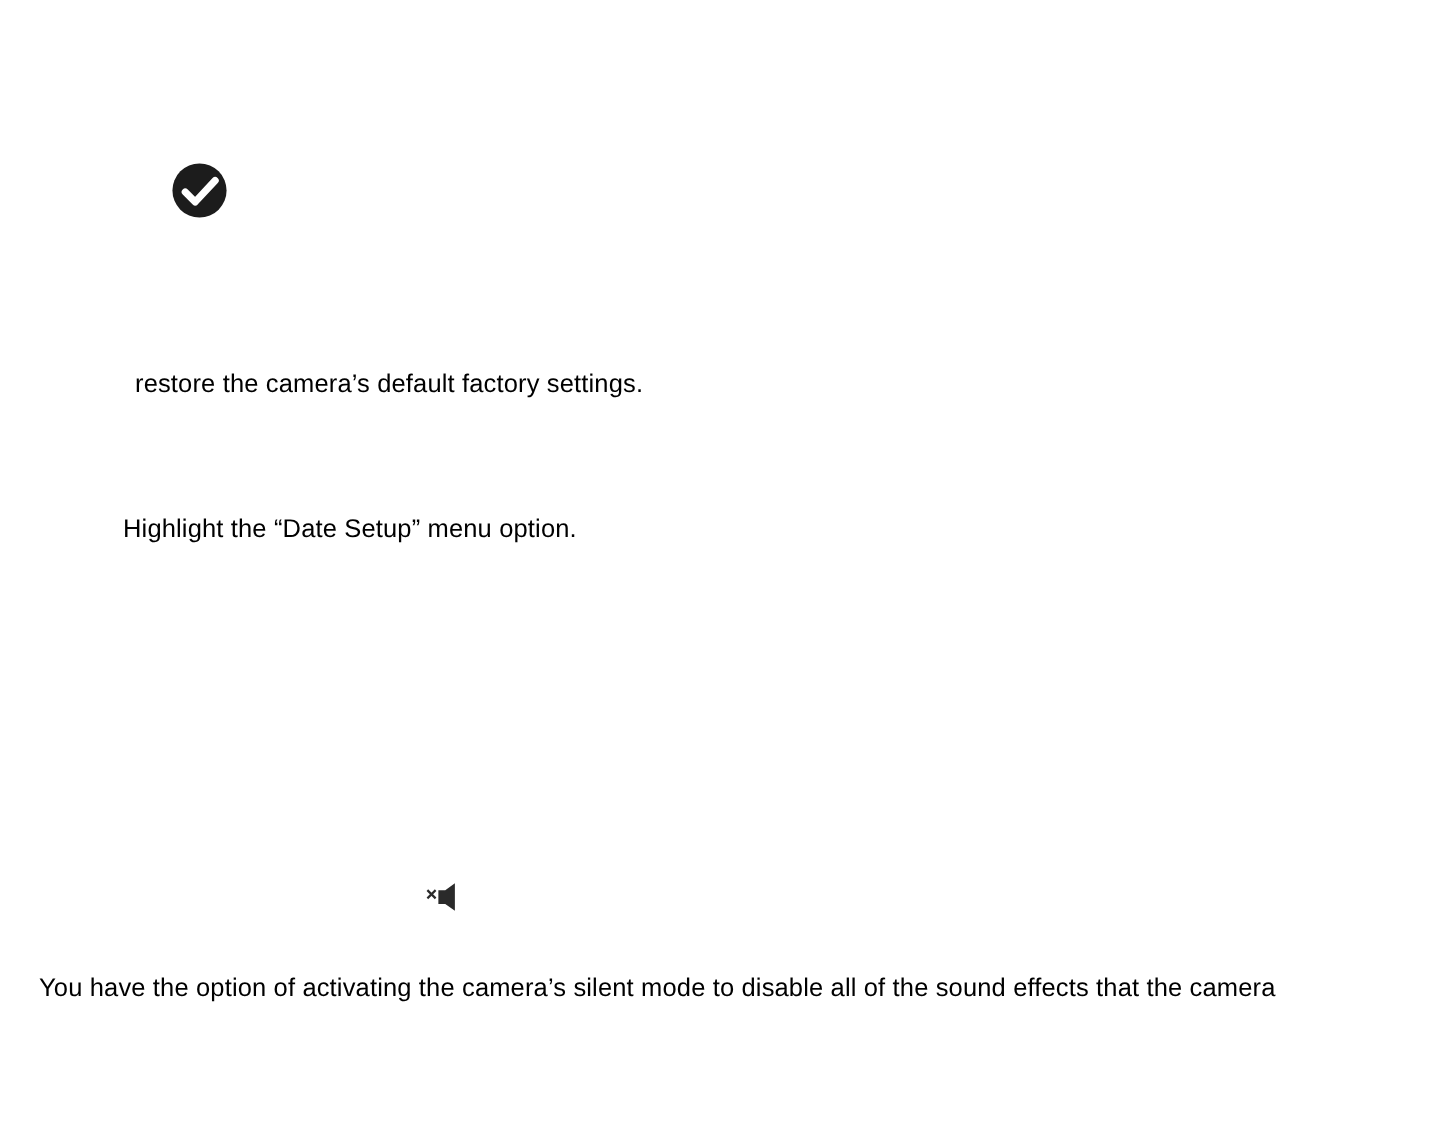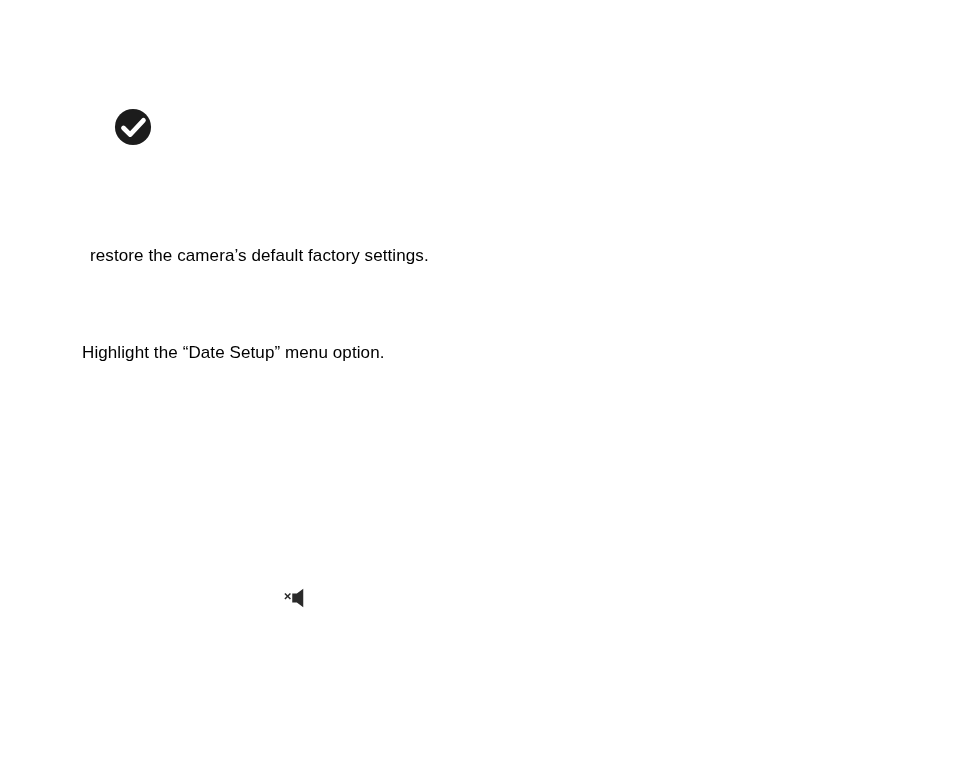--- a/index.html
+++ b/index.html
@@ -75,14 +75,15 @@
   <div class="mute-icon">
     <svg viewBox="0 0 24 20" width="22" height="20">
 
       <line x1="1" y1="5" x2="7" y2="11" stroke="#2a2a2a" stroke-width="1.6"></line>
       <line x1="7" y1="5" x2="1" y2="11" stroke="#2a2a2a" stroke-width="1.6"></line>
 
       <path d="M9 5 L14 5 L21 0 L21 20 L14 15 L9 15 Z" fill="#2a2a2a"></path>
     </svg>
   </div>
 
+  <div class="line3">You have the option of activating the camera’s silent mode to disable all of the sound effects that the camera</div>
 
 </div>
 
 </body></html>

